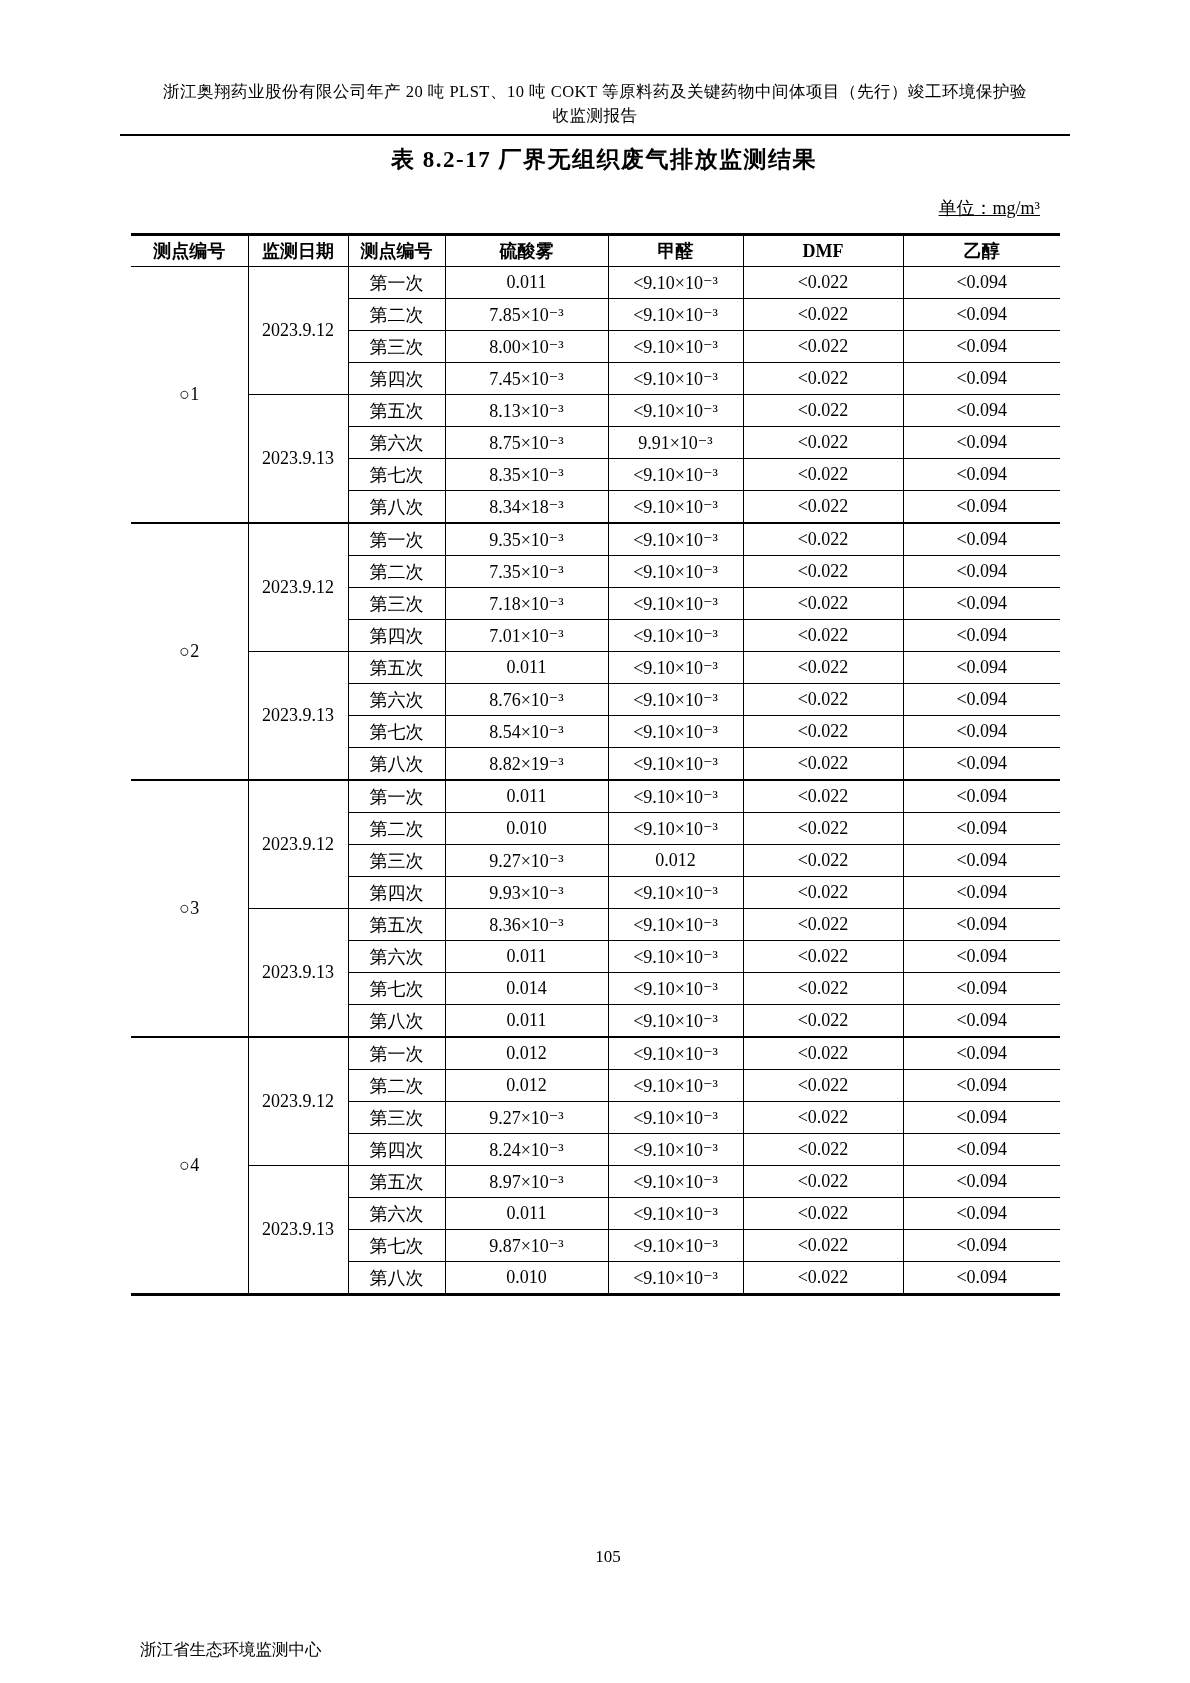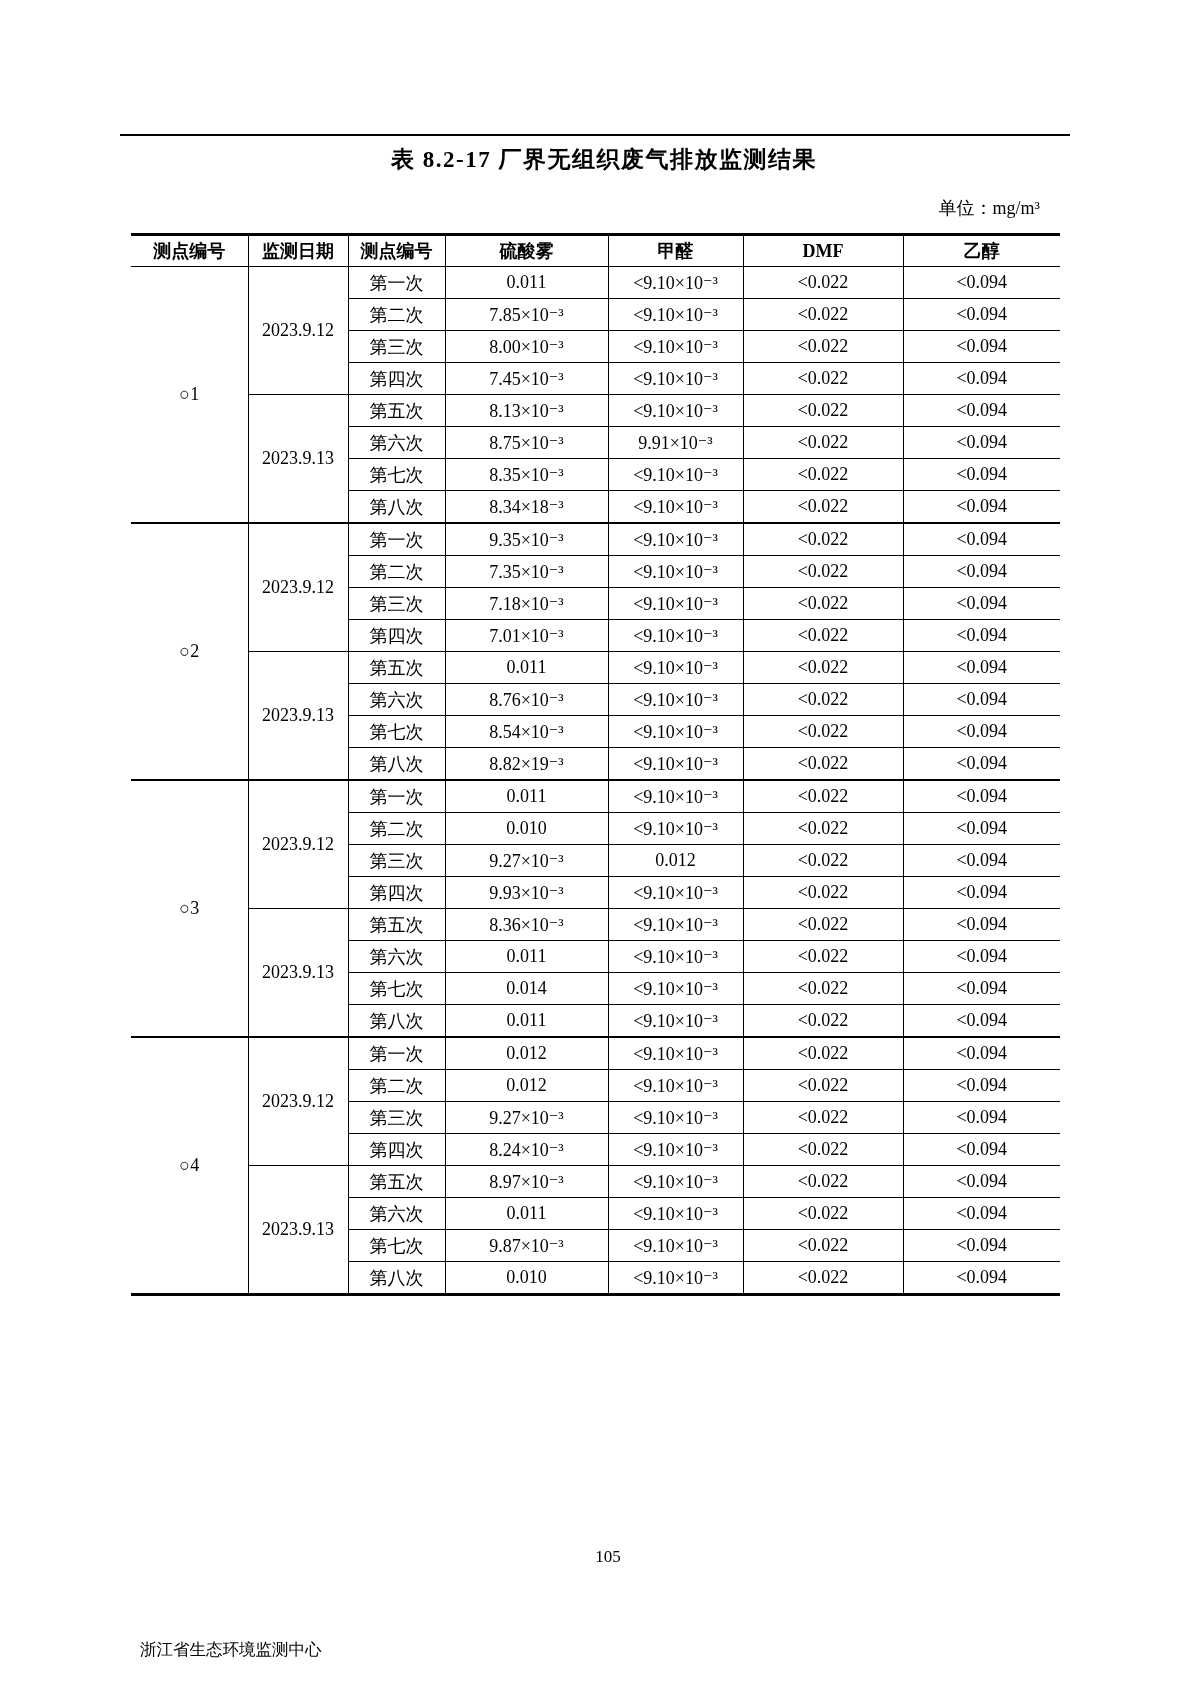--- a/index.html
+++ b/index.html
@@ -19,21 +19,21 @@
     position: absolute; top: 134px; left: 120px; width: 950px;
     border-top: 2px solid #000;
   }
   .table-title {
     position: absolute; top: 144px; left: 0; width: 1190px;
     text-align: center; font-size: 23px; font-weight: bold;
     margin: 0; letter-spacing: 1.5px; padding-left: 9px;
   }
   .unit-line {
     position: absolute; top: 196px; left: 0; width: 1040px;
-    text-align: right; font-size: 18px;
+    text-align: right; font-size: 18px; text-decoration: underline;
   }
   table.monitor {
     position: absolute; top: 233px; left: 131px;
     border-collapse: collapse; table-layout: fixed;
     border-top: 3px solid #000; border-bottom: 3px solid #000;
   }
   table.monitor th, table.monitor td {
     border-left: 1px solid #000;
     text-align: center; vertical-align: middle;
     padding: 0; height: 31px;
@@ -49,20 +49,22 @@
   }
   .page-num {
     position: absolute; top: 1547px; left: 13px; width: 1190px;
     text-align: center; font-size: 17px;
   }
 </style>
 </head>
 <body>
 
 <div class="doc-header">
+  <div>浙江奥翔药业股份有限公司年产 20 吨 PLST、10 吨 COKT 等原料药及关键药物中间体项目（先行）竣工环境保护验</div>
+  <div>收监测报告</div>
 </div>
 <div class="header-rule"></div>
 
 <h1 class="table-title">表 8.2-17 厂界无组织废气排放监测结果</h1>
 
 <div class="unit-line">单位：mg/m³</div>
 
 <table class="monitor">
   <colgroup>
     <col style="width:117px">

